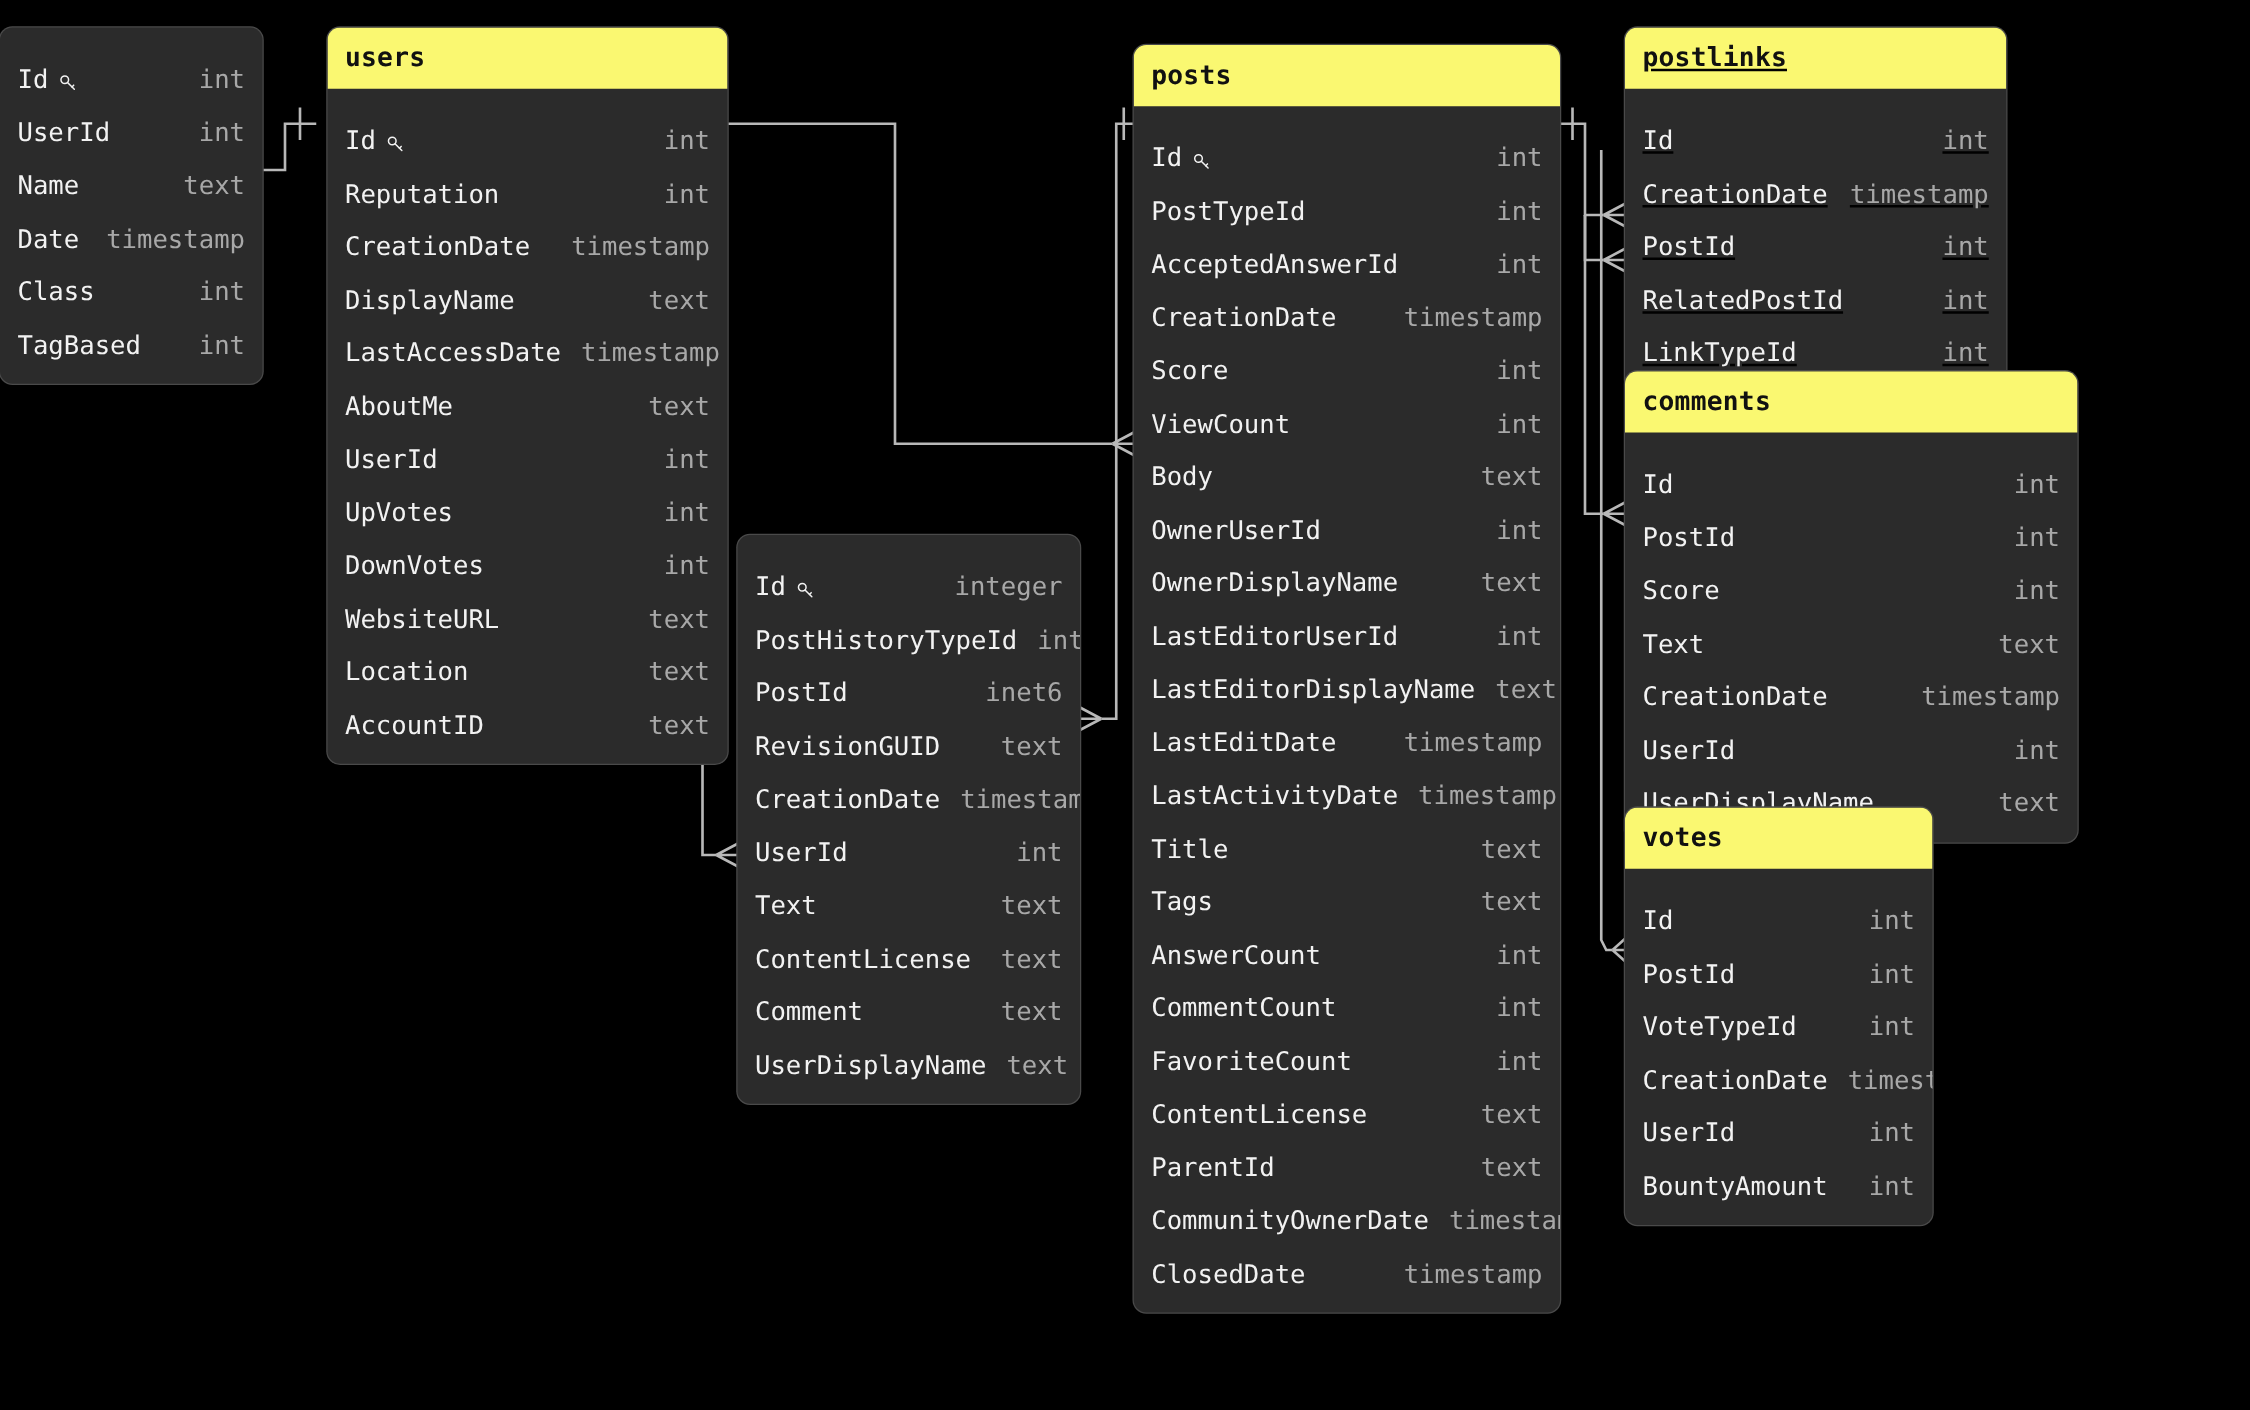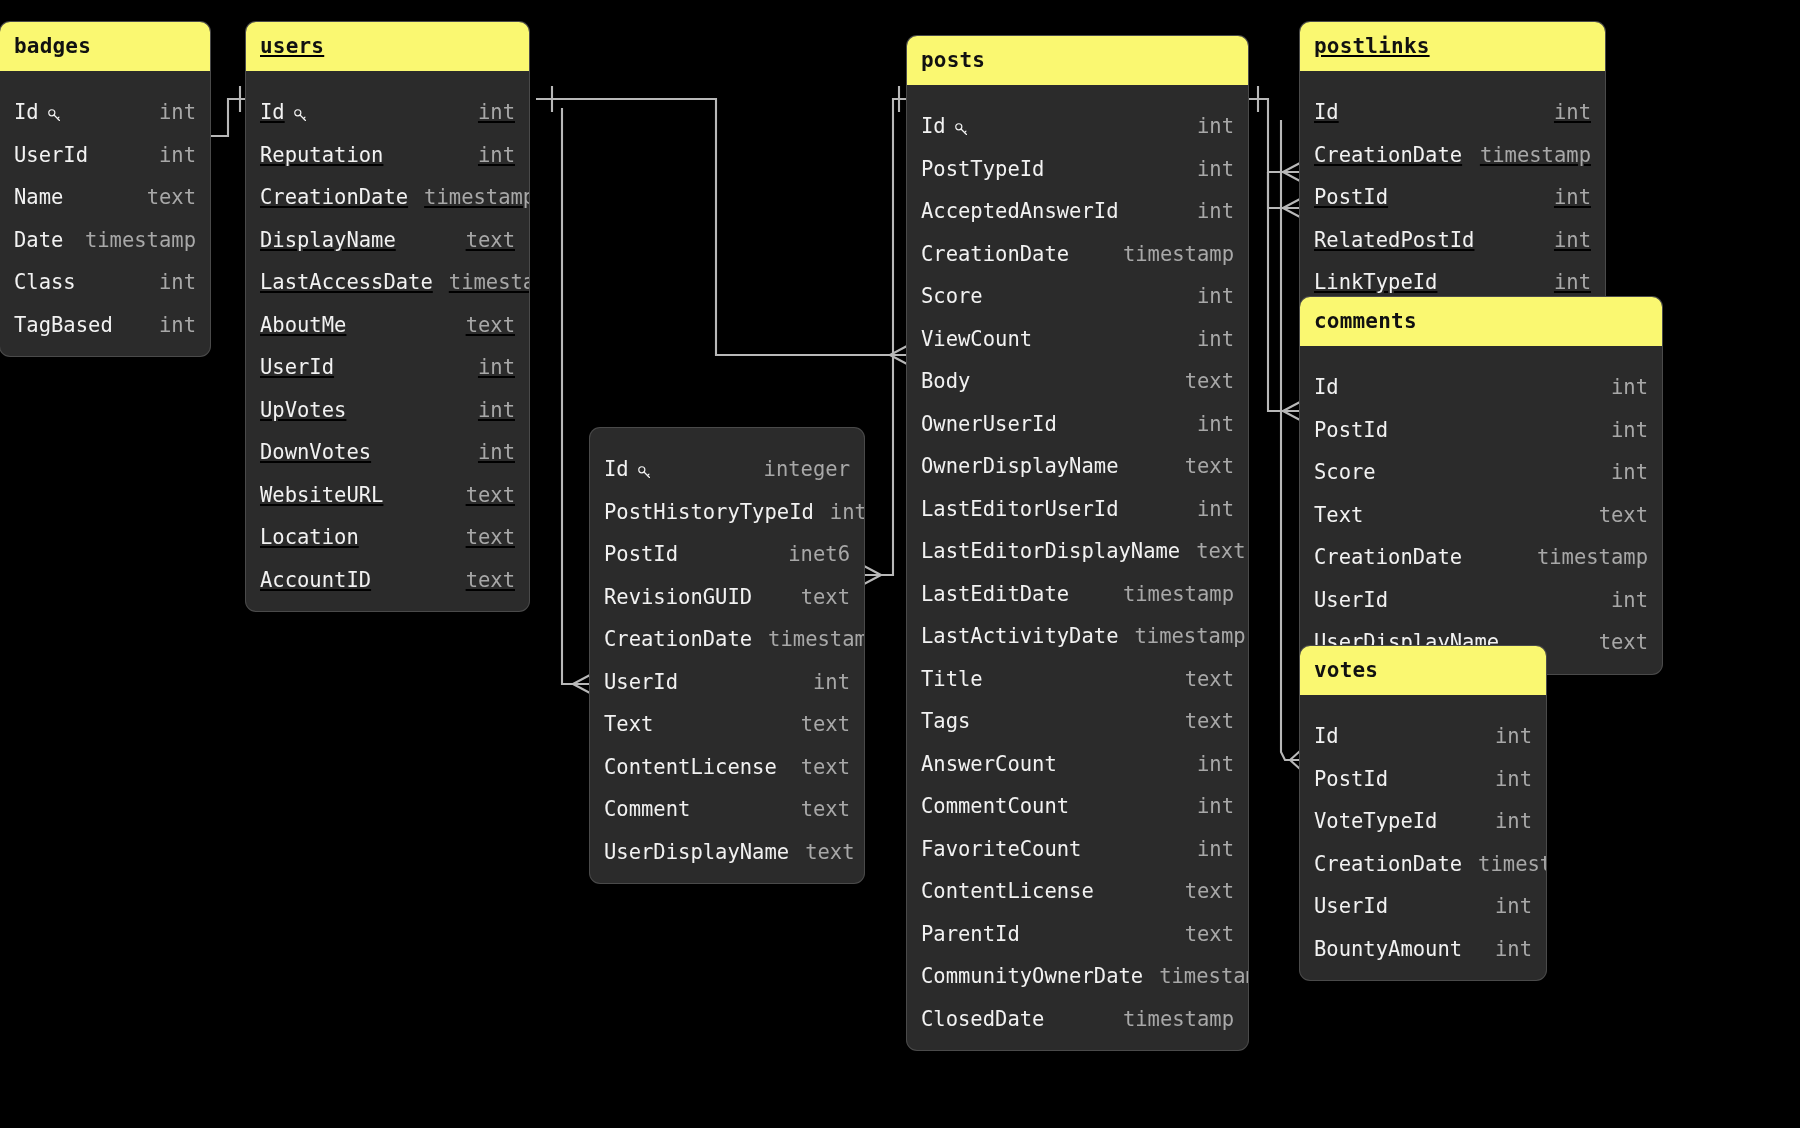--- a/index.html
+++ b/index.html
@@ -98,21 +98,20 @@
       <path d="M 1268 172 L 1268 411 L 1283 411"></path>
       <path d="M 1283 411 L 1300 402 M 1283 411 L 1300 420 M 1283 411 L 1300 411"></path>
     </g>
 
     <g>
       <path d="M 1281 120 L 1281 752 L 1285 760 L 1290 760"></path>
       <path d="M 1290 760 L 1300 751 M 1290 760 L 1300 769 M 1290 760 L 1300 760"></path>
     </g>
   </svg>
 <div class="table-card" style="left: 0px; top: 22px; width: 210px;">
-      <div class="table-header">badges</div>
       <div class="table-body">
         <div class="field-row">
           <div class="field-name">
             <span>Id</span>
             <span class="key-icon"><svg viewBox="0 0 24 24" width="17" height="17" fill="none" stroke="#f2f2f2" stroke-width="1.7" stroke-linecap="round" stroke-linejoin="round">
                 <circle cx="8.2" cy="8.2" r="4.3"></circle>
                 <path d="M11.3 11.3 L19 19"></path>
                 <path d="M16.3 16.3 L18.3 14.3"></path>
               </svg></span>
           </div>
@@ -143,21 +142,21 @@
           <div class="field-type">int</div>
         </div>
         <div class="field-row">
           <div class="field-name">
             <span>TagBased</span>
           </div>
           <div class="field-type">int</div>
         </div>
       </div>
     </div>
-    <div class="table-card" style="left: 246px; top: 22px; width: 283px; text-decoration: underline;">
+    <div class="table-card" style="left: 262px; top: 22px; width: 320px;">
       <div class="table-header">users</div>
       <div class="table-body">
         <div class="field-row">
           <div class="field-name">
             <span>Id</span>
             <span class="key-icon"><svg viewBox="0 0 24 24" width="17" height="17" fill="none" stroke="#f2f2f2" stroke-width="1.7" stroke-linecap="round" stroke-linejoin="round">
                 <circle cx="8.2" cy="8.2" r="4.3"></circle>
                 <path d="M11.3 11.3 L19 19"></path>
                 <path d="M16.3 16.3 L18.3 14.3"></path>
               </svg></span>

